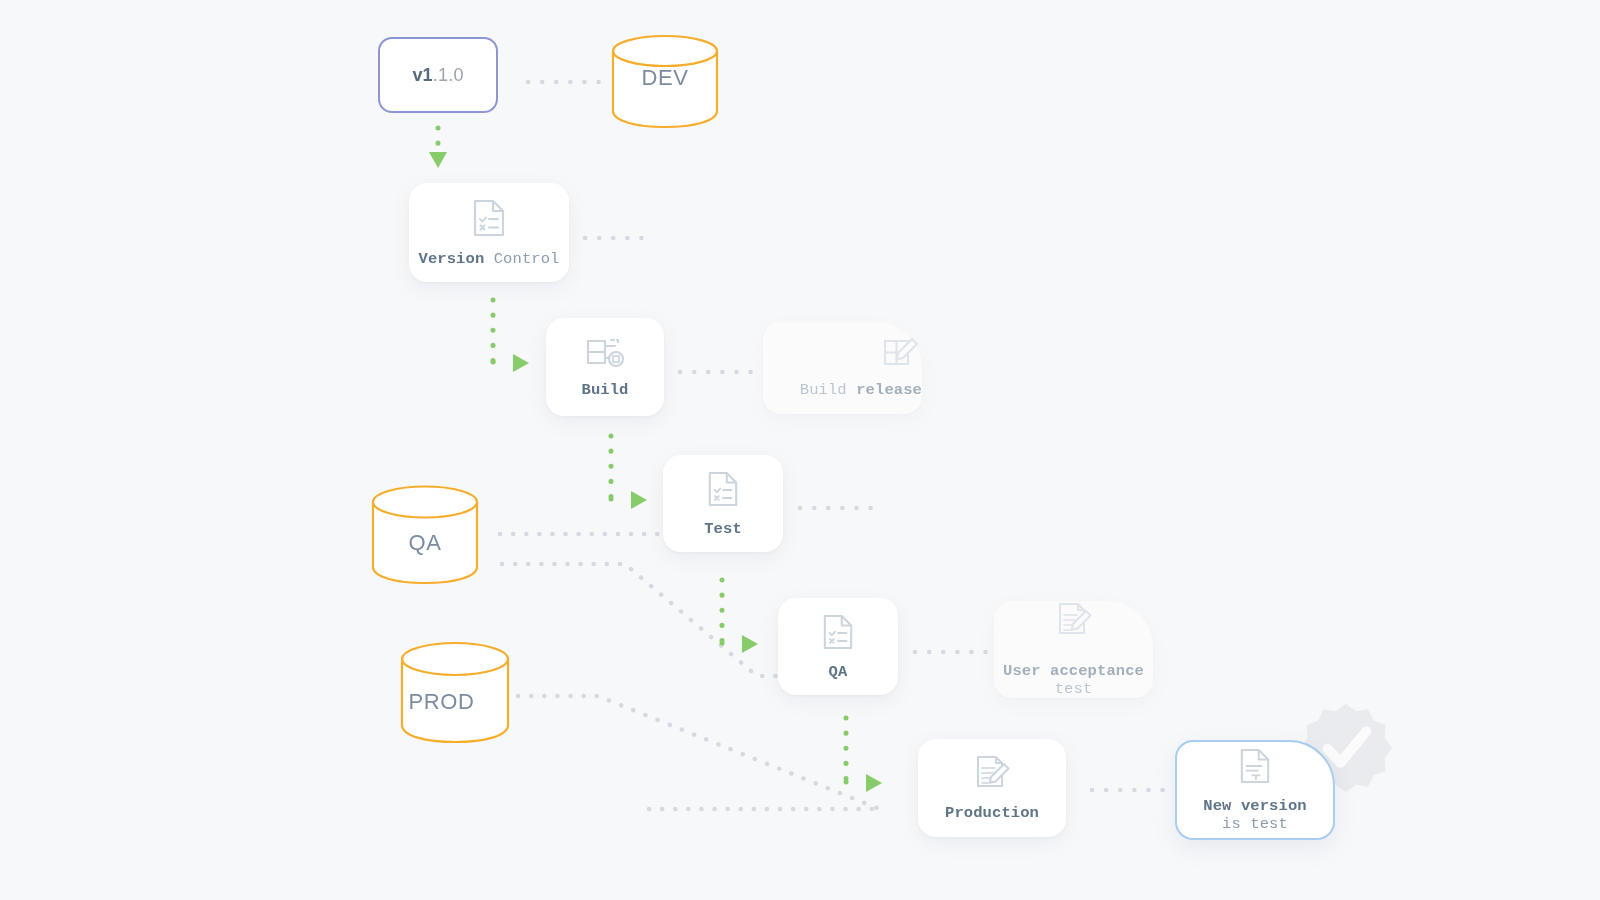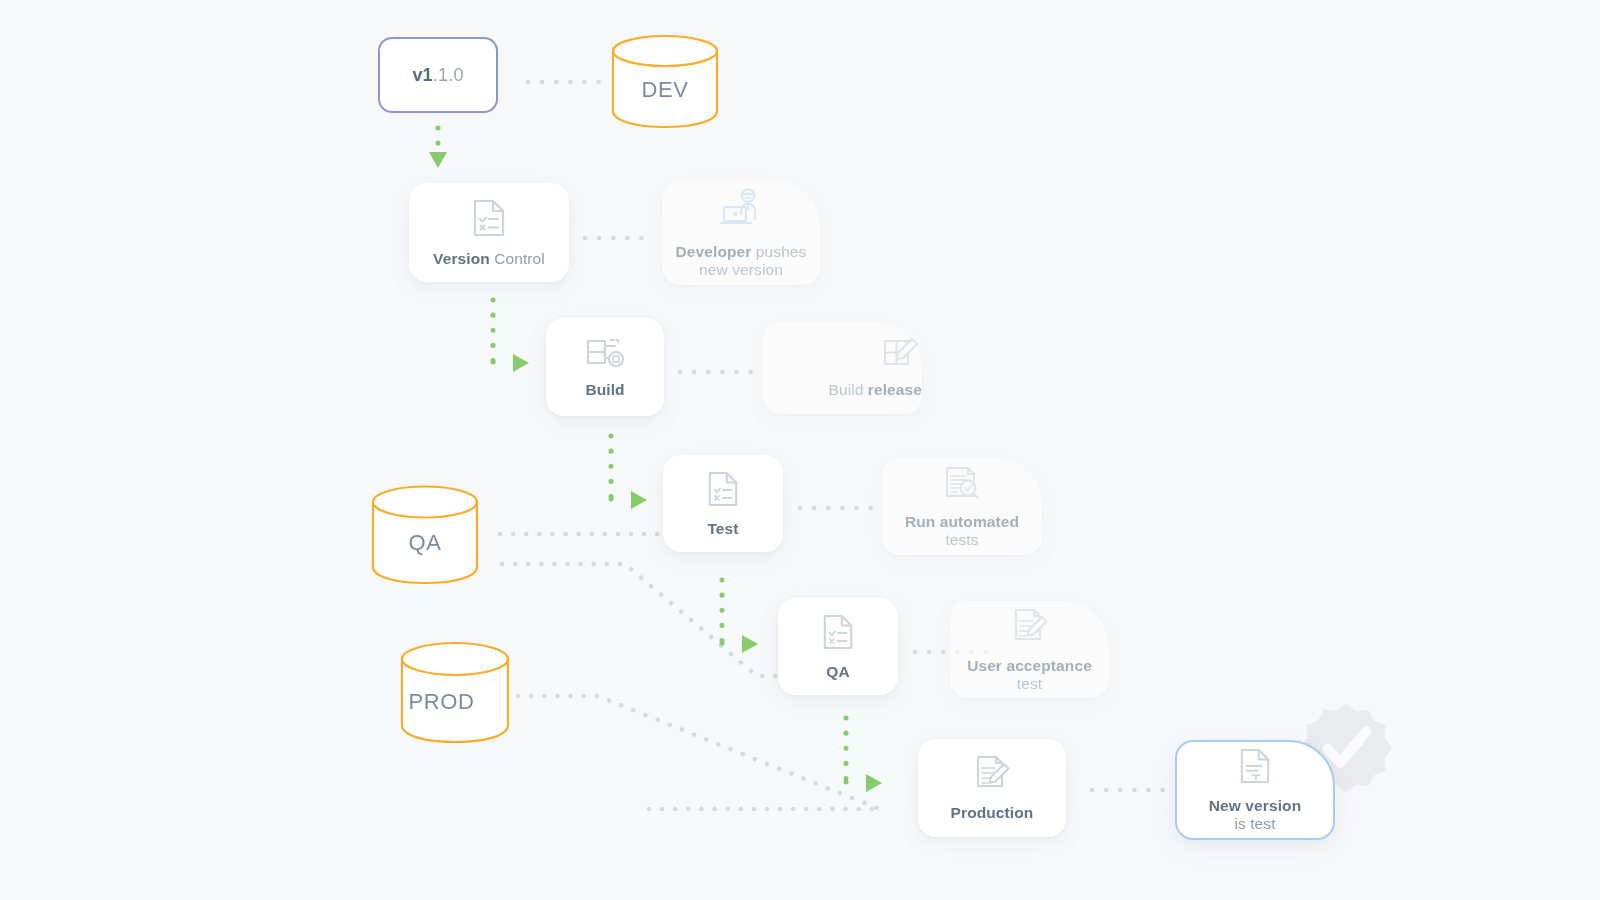--- a/index.html
+++ b/index.html
@@ -15,20 +15,21 @@
   
   .card{
     position:absolute;
     background:#ffffff;
     border-radius:18px;
     box-shadow:0 6px 18px rgba(120,135,160,.10), 0 1px 3px rgba(120,135,160,.06);
     display:flex;flex-direction:column;
     align-items:center;justify-content:center;
     box-sizing:border-box;
     z-index:4;
+    font-family:Liberation Mono, monospace;
   }
   
   .card.desc{
     border-radius:18px 46px 18px 18px;
   }
   .card.faded{opacity:.55;}
 
   .card .cap{
     text-align:center;
     color:#7b8ca0;
@@ -134,21 +135,21 @@
 
   <div class="verbox" style="left:378px;top:37px;width:120px;height:76px;">
     <span class="vtxt"><b>v1</b><span>.1.0</span></span>
   </div>
 
   <div class="cyl" style="left:611px;top:33px;width:108px;height:96px;">
     <svg width="108" height="96" viewBox="0 0 108 96">
       <path d="M2 18 V78 C2 88 25 94 54 94 C83 94 106 88 106 78 V18" fill="#ffffff" stroke="#f6ad2b" stroke-width="2.2"></path>
       <ellipse cx="54" cy="18" rx="52" ry="15" fill="#ffffff" stroke="#f6ad2b" stroke-width="2.2"></ellipse>
     </svg>
-    <div class="lbl" style="top:44px;">DEV</div>
+    <div class="lbl" style="top:32px;">DEV</div>
   </div>
 
   <div class="cyl" style="left:371px;top:483px;width:108px;height:104px;">
     <svg width="108" height="104" viewBox="0 0 108 104">
       <path d="M2 19 V84 C2 94 25 100 54 100 C83 100 106 94 106 84 V19" fill="#ffffff" stroke="#f6ad2b" stroke-width="2.2"></path>
       <ellipse cx="54" cy="19" rx="52" ry="15.5" fill="#ffffff" stroke="#f6ad2b" stroke-width="2.2"></ellipse>
     </svg>
     <div class="lbl" style="top:47px;">QA</div>
   </div>
 
@@ -169,38 +170,20 @@
         <path d="M17 21 H26" stroke="#ccd4dd" stroke-width="2" stroke-linecap="round"></path>
         <path d="M8.5 27.5 l4 4 M12.5 27.5 l-4 4" stroke="#ccd4dd" stroke-width="2" stroke-linecap="round"></path>
         <path d="M17 29.5 H26" stroke="#ccd4dd" stroke-width="2" stroke-linecap="round"></path>
       </svg>
     </span>
     <div class="cap">
       <b>Version</b> <span class="lt">Control</span>
     </div>
   </div>
 
-  <div class="card desc faded" style="left:662px;top:180px;width:158px;height:105px;">
-    <span class="ico">
-      <svg width="48" height="44" viewBox="0 0 48 44">
-        <circle cx="31" cy="8.5" r="6.2" fill="none" stroke="#bcd8f4" stroke-width="1.8"></circle>
-        <path d="M25.5 7.2 H36.5" stroke="#bcd8f4" stroke-width="1.8" stroke-linecap="round"></path>
-        <path d="M28.5 11 h5" stroke="#bcd8f4" stroke-width="1.6" stroke-linecap="round"></path>
-        <path d="M24 28 v-4.5 c0-4 3.2-7 7-7 s7 3 7 7 V33" fill="none" stroke="#bcd8f4" stroke-width="1.8" stroke-linejoin="round"></path>
-        <path d="M31 16.6 V23" stroke="#bcd8f4" stroke-width="1.6"></path>
-        <rect x="7" y="20" width="22" height="14" rx="1.6" fill="none" stroke="#bcd8f4" stroke-width="1.8"></rect>
-        <circle cx="18" cy="27" r="1.4" fill="none" stroke="#bcd8f4" stroke-width="1.5"></circle>
-        <path d="M4 36 H34" stroke="#bcd8f4" stroke-width="1.8" stroke-linecap="round"></path>
-      </svg>
-    </span>
-    <div class="cap">
-      <b>Developer</b> <span class="lt">pushes</span><br>
-      <span class="lt">new version</span>
-    </div>
-  </div>
 
   <div class="card" style="left:546px;top:318px;width:118px;height:98px;">
     <span class="ico">
       <svg width="40" height="34" viewBox="0 0 40 34">
         <path d="M3 6 H20 V28 H3 Z" fill="none" stroke="#ccd4dd" stroke-width="2.1" stroke-linejoin="round"></path>
         <path d="M3 17 H20" stroke="#ccd4dd" stroke-width="2.1"></path>
         <path d="M20 11 H30" stroke="#ccd4dd" stroke-width="2.1" stroke-linecap="round"></path>
         <path d="M20 23 H26" stroke="#ccd4dd" stroke-width="2.1" stroke-linecap="round"></path>
         <path d="M26 5 H33 V9" fill="none" stroke="#ccd4dd" stroke-width="2.1" stroke-linecap="round" stroke-dasharray="3 3"></path>
         <circle cx="31" cy="24" r="7" fill="#ffffff" stroke="#ccd4dd" stroke-width="2.1"></circle>
@@ -235,54 +218,38 @@
         <path d="M17 21 H26" stroke="#ccd4dd" stroke-width="2" stroke-linecap="round"></path>
         <path d="M8.5 27.5 l4 4 M12.5 27.5 l-4 4" stroke="#ccd4dd" stroke-width="2" stroke-linecap="round"></path>
         <path d="M17 29.5 H26" stroke="#ccd4dd" stroke-width="2" stroke-linecap="round"></path>
       </svg>
     </span>
     <div class="cap">
       <b>Test</b>
     </div>
   </div>
 
-  <div class="card desc faded" style="left:882px;top:458px;width:160px;height:97px;">
-    <span class="ico">
-      <svg width="38" height="36" viewBox="0 0 38 36">
-        <path d="M4 3 H25 L31 9 V31 H4 Z" fill="none" stroke="#ccd4dd" stroke-width="2" stroke-linejoin="round"></path>
-        <path d="M25 3 V9 H31" fill="none" stroke="#ccd4dd" stroke-width="2" stroke-linejoin="round"></path>
-        <path d="M8 11 H22 M8 15 H25 M8 19 H18 M8 23 H16 M8 27 H14" stroke="#ccd4dd" stroke-width="1.7" stroke-linecap="round"></path>
-        <circle cx="25" cy="23" r="7.5" fill="#ffffff" stroke="#ccd4dd" stroke-width="2"></circle>
-        <path d="M21.5 23 l2.5 2.6 L29 20" fill="none" stroke="#ccd4dd" stroke-width="1.8" stroke-linecap="round" stroke-linejoin="round"></path>
-        <path d="M30.6 28.8 L35 33" stroke="#ccd4dd" stroke-width="2.2" stroke-linecap="round"></path>
-      </svg>
-    </span>
-    <div class="cap">
-      <b>Run automated</b><br>
-      <span class="lt">tests</span>
-    </div>
-  </div>
 
   <div class="card" style="left:778px;top:598px;width:120px;height:97px;">
     <span class="ico">
       <svg width="32" height="38" viewBox="0 0 34 40">
         <path d="M3 3 H21 L31 13 V37 H3 Z" fill="none" stroke="#ccd4dd" stroke-width="2.2" stroke-linejoin="round"></path>
         <path d="M21 3 V13 H31" fill="none" stroke="#ccd4dd" stroke-width="2.2" stroke-linejoin="round"></path>
         <path d="M8 21 l2.4 2.4 L14 19.6" fill="none" stroke="#ccd4dd" stroke-width="2" stroke-linecap="round" stroke-linejoin="round"></path>
         <path d="M17 21 H26" stroke="#ccd4dd" stroke-width="2" stroke-linecap="round"></path>
         <path d="M8.5 27.5 l4 4 M12.5 27.5 l-4 4" stroke="#ccd4dd" stroke-width="2" stroke-linecap="round"></path>
         <path d="M17 29.5 H26" stroke="#ccd4dd" stroke-width="2" stroke-linecap="round"></path>
       </svg>
     </span>
     <div class="cap">
       <b>QA</b>
     </div>
   </div>
 
-  <div class="card desc faded" style="left:950px;top:601px;width:159px;height:97px;">
+  <div class="card desc faded" style="left:994px;top:601px;width:159px;height:97px;justify-content:space-between;">
     <span class="ico">
       <svg width="36" height="38" viewBox="0 0 36 38">
         <path d="M4 3 H22 L28 9 V32 H4 Z" fill="none" stroke="#ccd4dd" stroke-width="2" stroke-linejoin="round"></path>
         <path d="M22 3 V9 H28" fill="none" stroke="#ccd4dd" stroke-width="2" stroke-linejoin="round"></path>
         <path d="M8 14 H21 M8 19 H19 M8 24 H16 M8 29 H14" stroke="#ccd4dd" stroke-width="1.7" stroke-linecap="round"></path>
         <path d="M30 10 l4.5 4.5 -13 13 -5.8 1.3 1.3 -5.8 Z" fill="#ffffff" stroke="#ccd4dd" stroke-width="2" stroke-linejoin="round"></path>
       </svg>
     </span>
     <div class="cap">
       <b>User acceptance</b><br>

